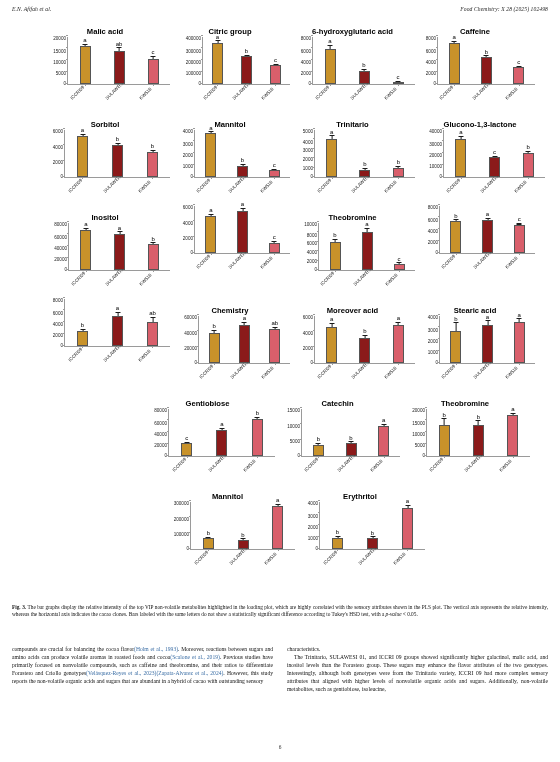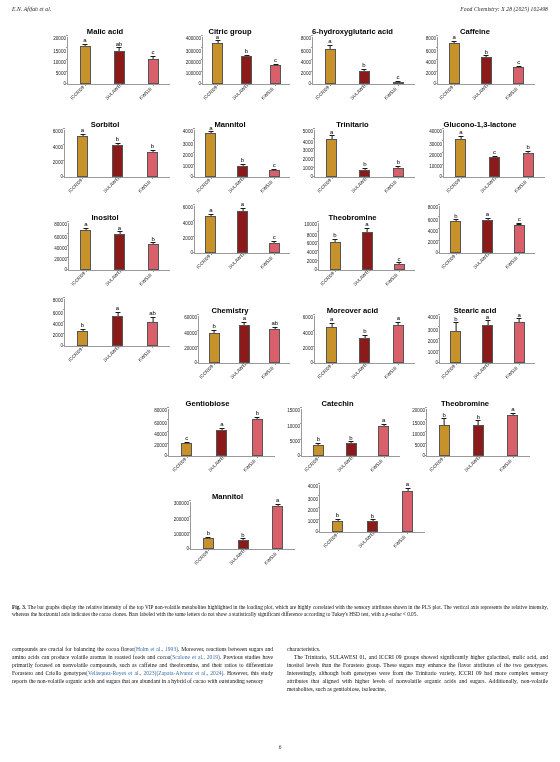--- a/index.html
+++ b/index.html
@@ -1158,20 +1158,23 @@
             <div class="xtick" style="left: 83.3%;"></div>
           </div>
         </div>
         <div class="xlabels">
           <div class="xlab" style="left: 43.5px;">ICCRI09</div>
           <div class="xlab" style="left: 78.5px;">SULAWE...</div>
           <div class="xlab" style="left: 113.5px;">KW516</div>
         </div>
       </div>
       <div class="chart" style="width: 130px;">
+        <div class="chart-title">
+          <span>Erythritol</span>
+        </div>
         <div class="plot-wrap">
           <div class="yaxis" style="width: 24px;">
             <div>4000</div>
             <div>3000</div>
             <div>2000</div>
             <div>1000</div>
             <div>0</div>
           </div>
           <div class="plot">
             <div class="tick" style="bottom: 0px;"></div>

